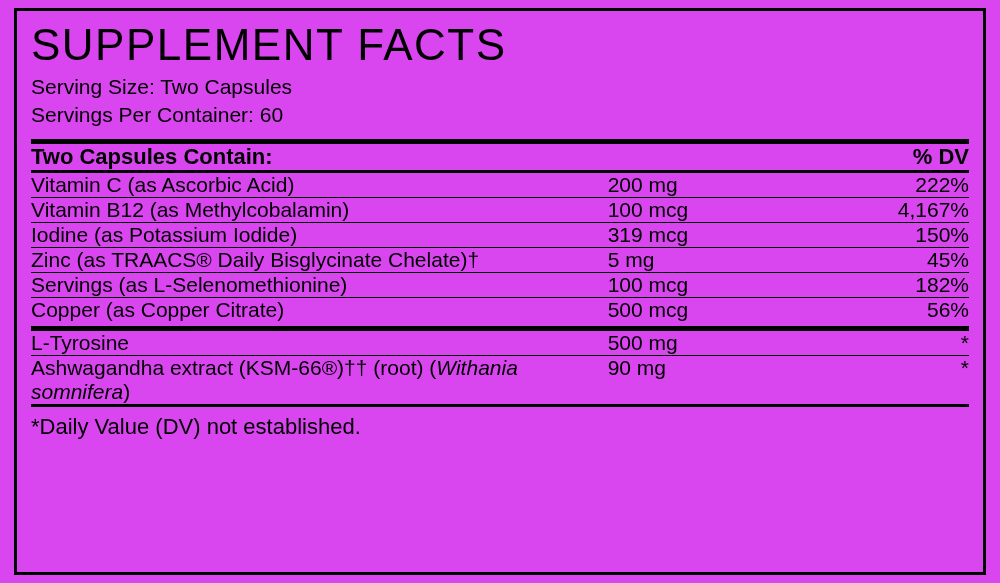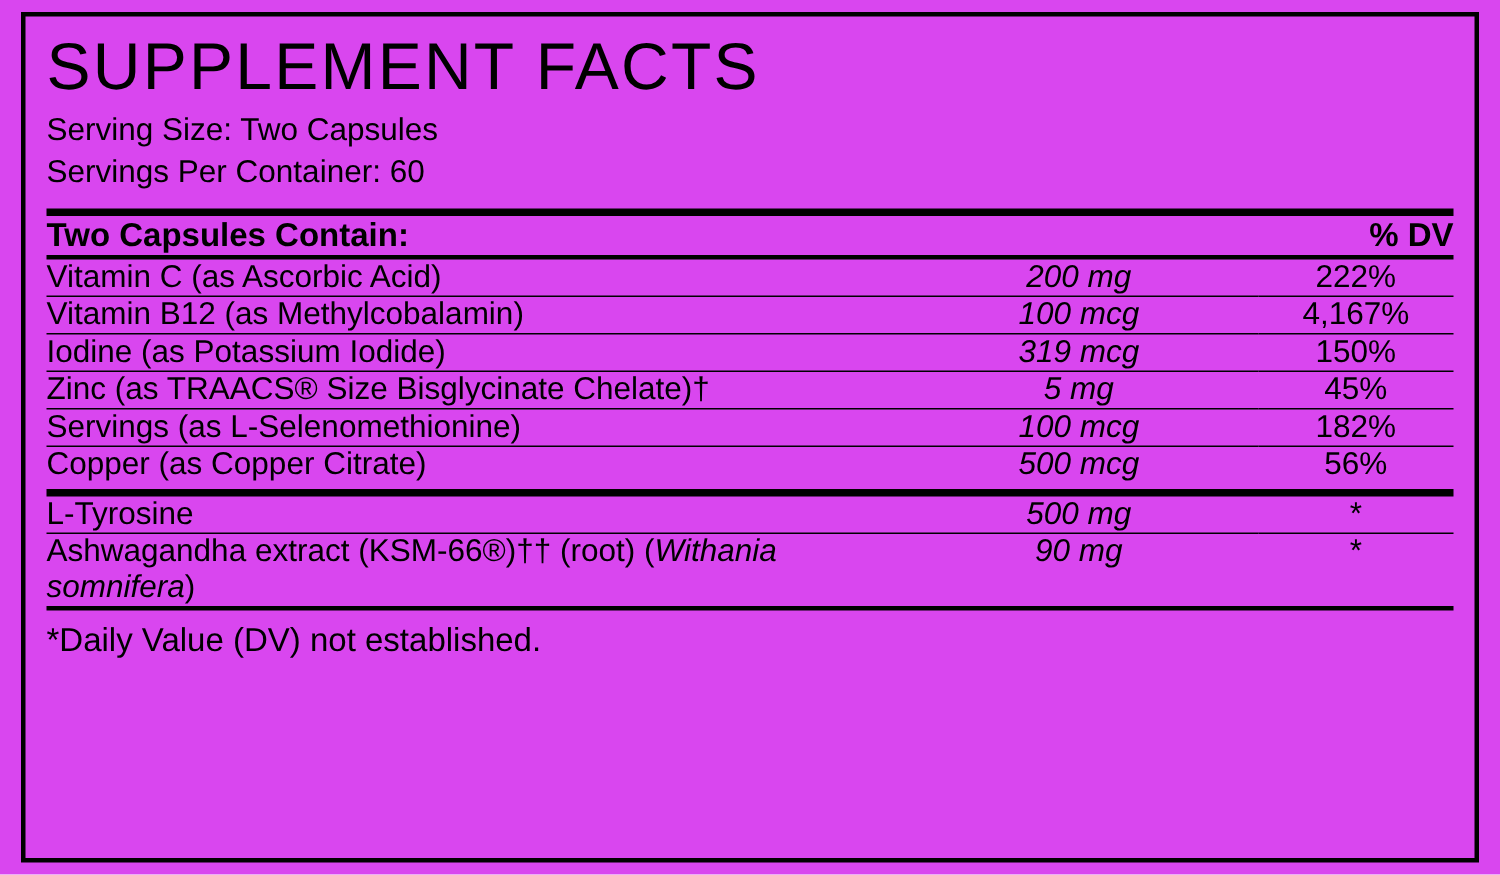--- a/index.html
+++ b/index.html
@@ -65,22 +65,22 @@
   }
   .row td {
     font-size: 21px;
     padding: 6px 0 6px 0;
     border-top: 1.5px solid #000000;
   }
   .row.first-in-block td {
     border-top: none;
   }
   .col-name { width: 62%; text-align: left; }
-  .col-amt  { width: 24%; text-align: center; padding-right: 8px !important; font-style: italic; }
-  .col-dv   { width: 14%; text-align: center; }
+  .col-amt  { width: 24%; text-align: left; padding-right: 8px !important; }
+  .col-dv   { width: 14%; text-align: right; }
   .hdr-dv { text-align: right; }
   .ital { font-style: italic; }
   .footnote {
     font-size: 22px;
     padding-top: 7px;
   }
   .star { font-size: 21px; }
 </style>
 </head>
 <body>
@@ -118,21 +118,21 @@
         <td class="col-name">Vitamin B12 (as Methylcobalamin)</td>
         <td class="col-amt">100 mcg</td>
         <td class="col-dv">4,167%</td>
       </tr>
       <tr class="row">
         <td class="col-name">Iodine (as Potassium Iodide)</td>
         <td class="col-amt">319 mcg</td>
         <td class="col-dv">150%</td>
       </tr>
       <tr class="row">
-        <td class="col-name">Zinc (as TRAACS® Size Bisglycinate Chelate)†</td>
+        <td class="col-name">Zinc (as TRAACS® Daily Bisglycinate Chelate)†</td>
         <td class="col-amt">5 mg</td>
         <td class="col-dv">45%</td>
       </tr>
       <tr class="row">
         <td class="col-name">Servings (as L-Selenomethionine)</td>
         <td class="col-amt">100 mcg</td>
         <td class="col-dv">182%</td>
       </tr>
       <tr class="row">
         <td class="col-name">Copper (as Copper Citrate)</td>

